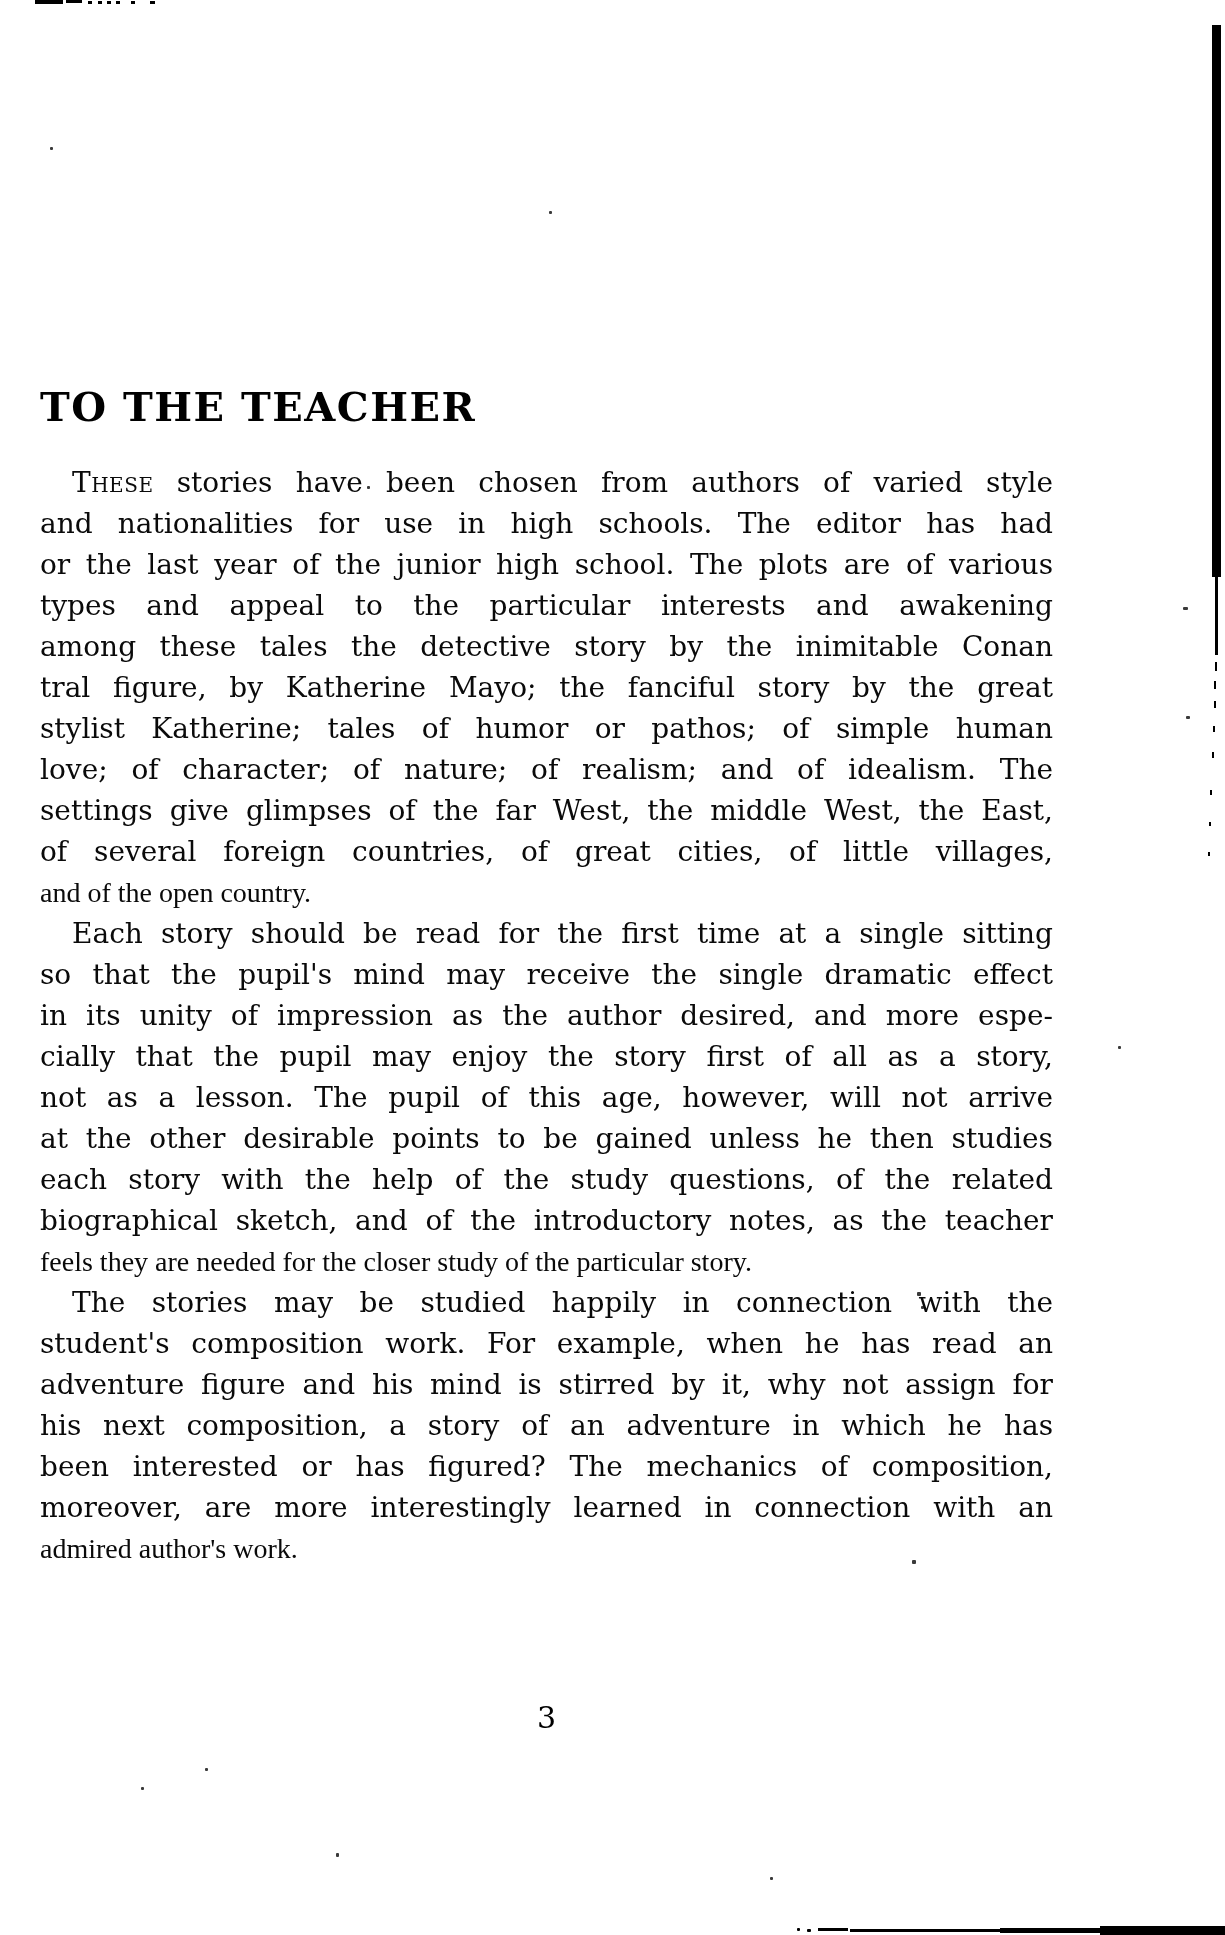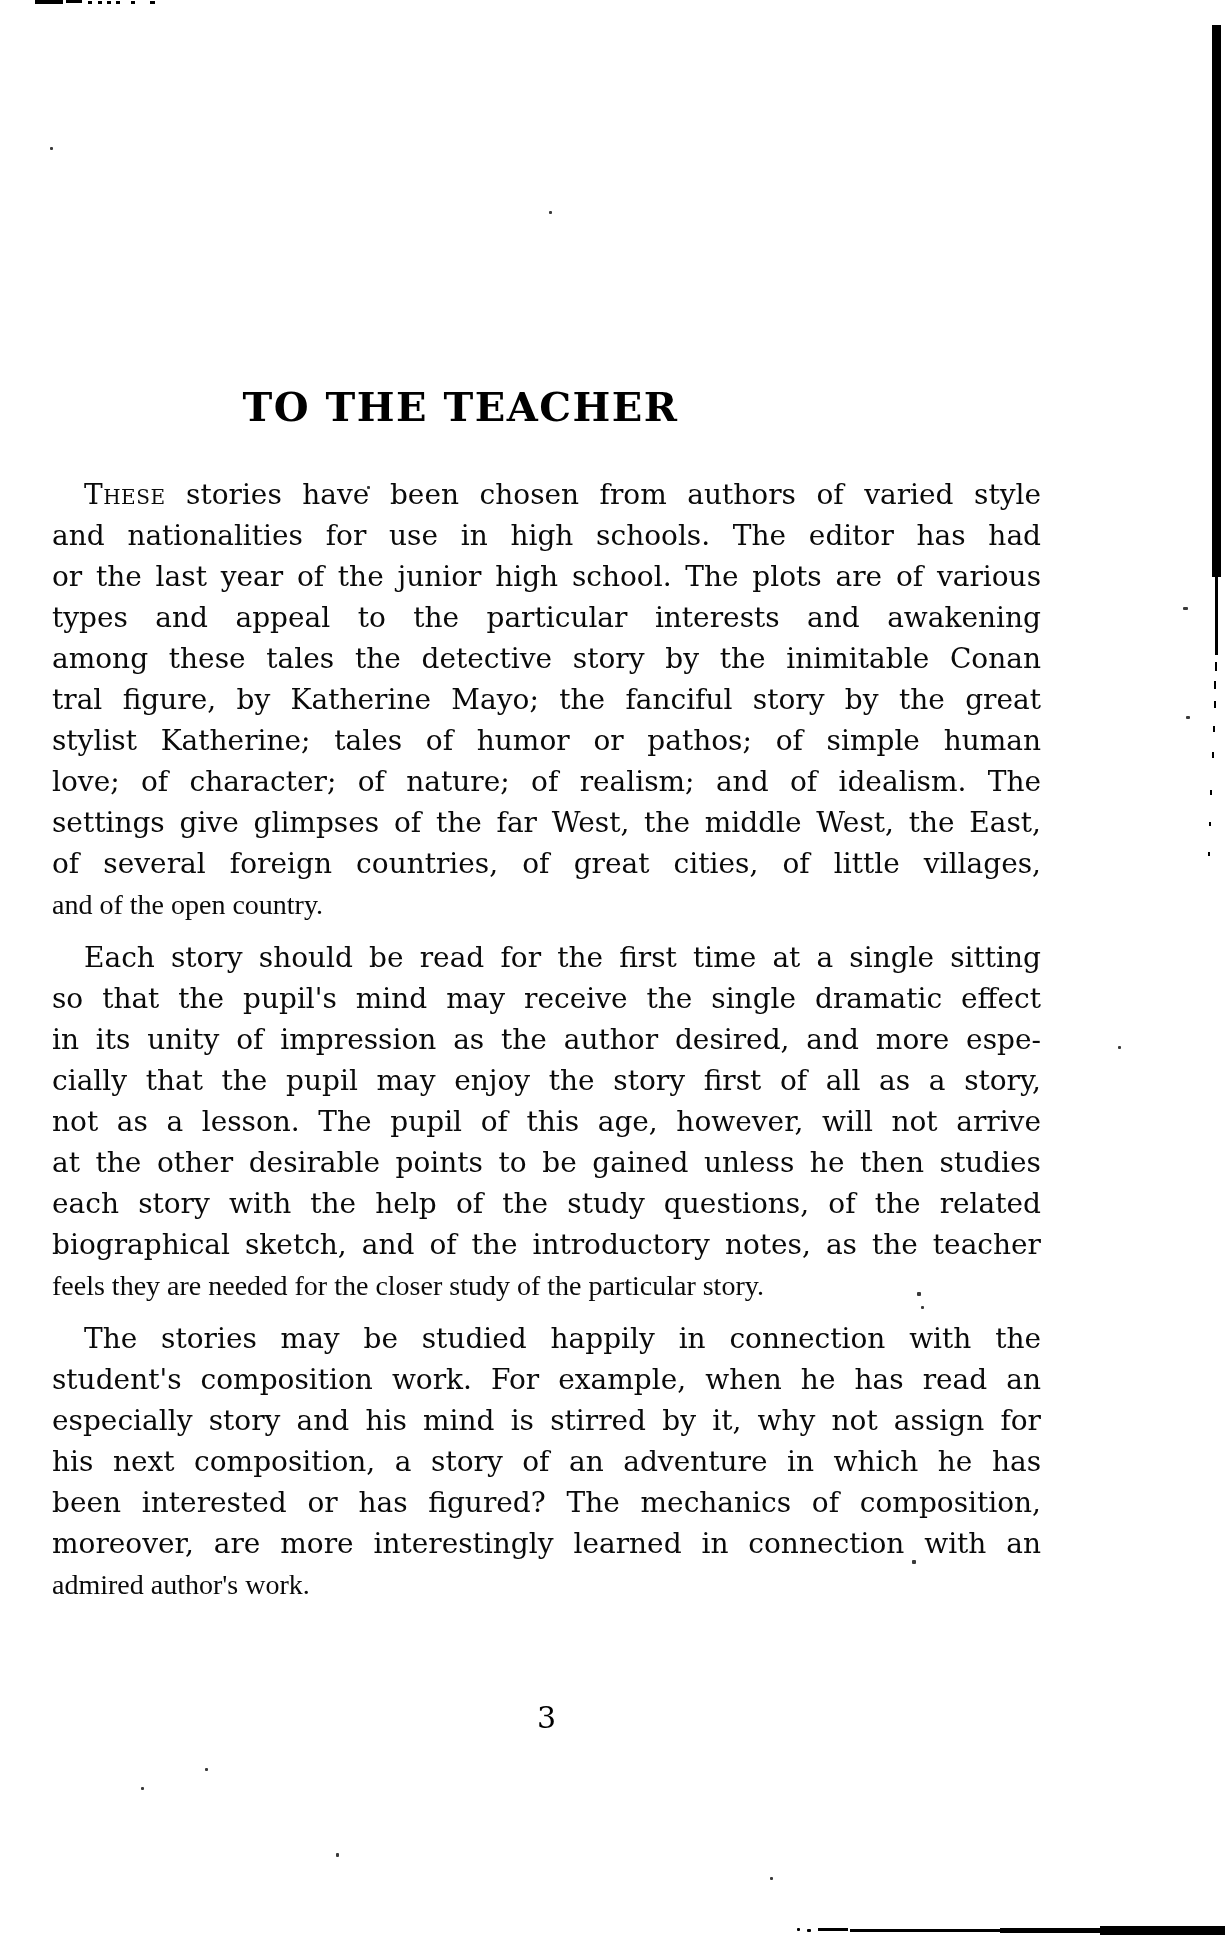--- a/index.html
+++ b/index.html
@@ -8,26 +8,25 @@
     width:1225px; height:1935px;
     background:#ffffff;
     font-family:"DejaVu Serif", serif;
     color:#0a0a0a;
     overflow:hidden;
   }
   .content { position:absolute; left:40px; top:0; width:1013px; }
   .doc-title {
     position:absolute; top:356px; left:0; width:100%;
     box-sizing:border-box; padding-right:172px;
-    text-align:center;
     font-size:40px; font-weight:700; letter-spacing:1.5px;
     color:#000;
   }
   .body-text { position:absolute; top:462px; left:0; width:100%; }
-  .paragraph { margin:12px; }
+  .paragraph { margin:0; }
   .line {
     height:41px; line-height:41px;
     font-size:28px;
     text-align:justify; text-align-last:justify;
     overflow:hidden;
     color:#0a0a0a;
   }
   .line.last { text-align-last:left;font-family:Liberation Serif, serif; }
   .line.indent { text-indent:32px; }
   .smallcaps { font-variant:small-caps; letter-spacing:0.5px; }
@@ -114,21 +113,21 @@
           <div class="line">cially that the pupil may enjoy the story first of all as a story,</div>
           <div class="line">not as a lesson.  The pupil of this age, however, will not arrive</div>
           <div class="line">at the other desirable points to be gained unless he then studies</div>
           <div class="line">each story with the help of the study questions, of the related</div>
           <div class="line">biographical sketch, and of the introductory notes, as the teacher</div>
           <div class="line last">feels they are needed for the closer study of the particular story.</div>
         </div>
         <div class="paragraph">
           <div class="line indent">The stories may be studied happily in connection with the</div>
           <div class="line">student's composition work.  For example, when he has read an</div>
-          <div class="line">especially story and his mind is stirred by it, why not assign for</div>
+          <div class="line">adventure figure and his mind is stirred by it, why not assign for</div>
           <div class="line">his next composition, a story of an adventure in which he has</div>
           <div class="line">been interested or has figured?  The mechanics of composition,</div>
           <div class="line">moreover, are more interestingly learned in connection with an</div>
           <div class="line last">admired author's work.</div>
         </div>
       </div>
     <div class="page-num">3</div>
   </div>
 
 </div>

